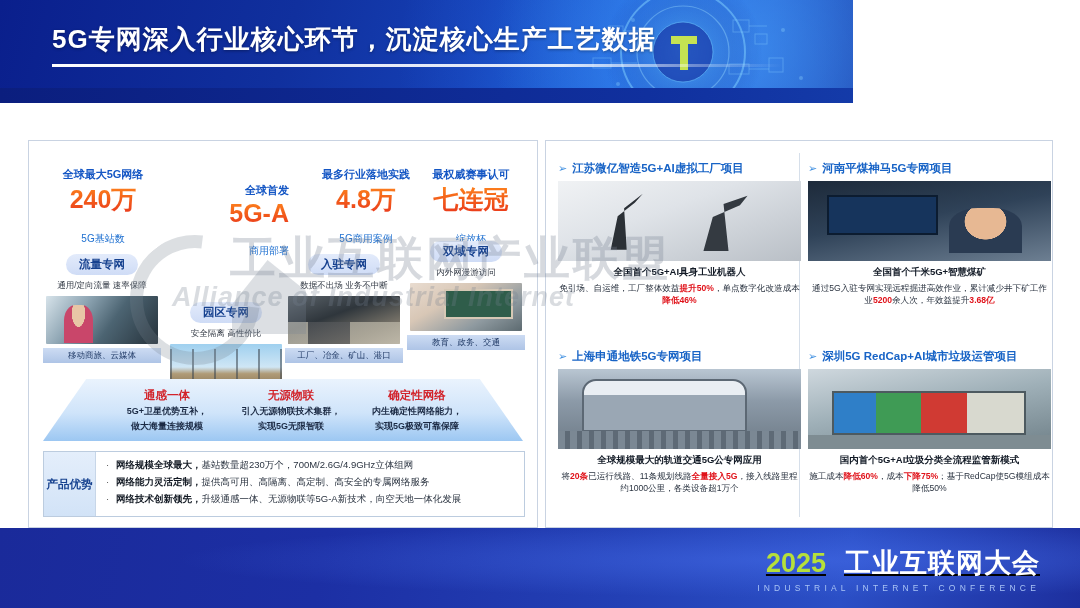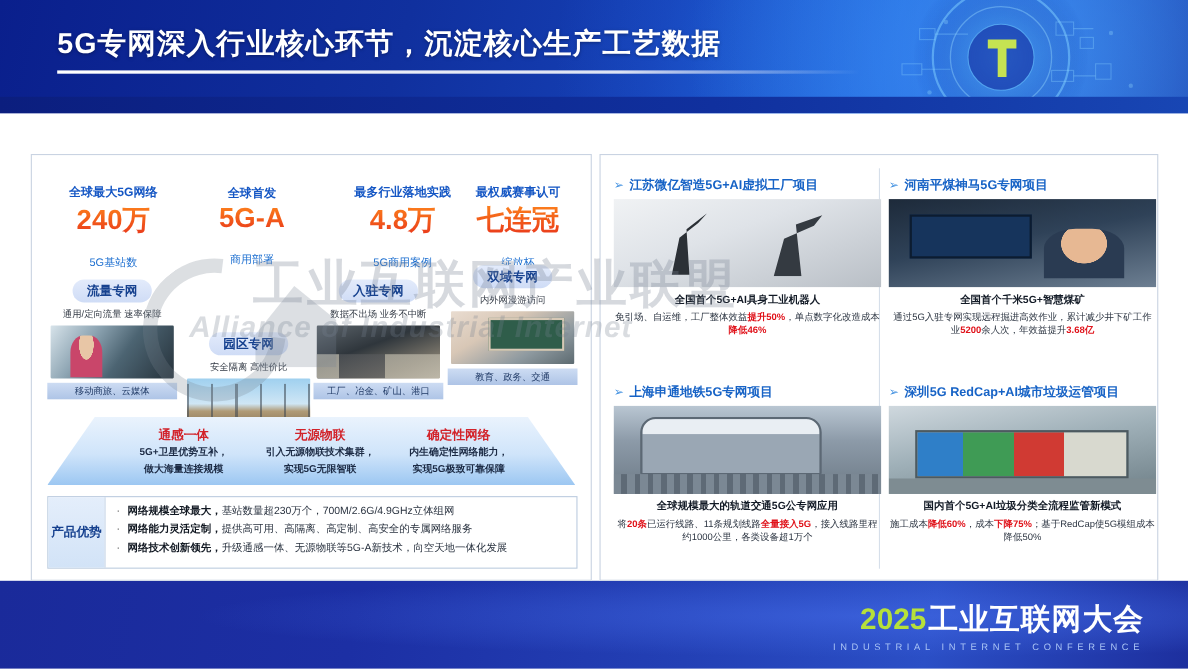--- a/index.html
+++ b/index.html
@@ -4,21 +4,21 @@
 <style>
   * { box-sizing: border-box; margin: 0; padding: 0; }
   html, body { width: 1080px; height: 608px; overflow: hidden; }
   body {
     font-family: "Liberation Sans", "DejaVu Sans", sans-serif;
     background: #ffffff;
     position: relative;
   }
   
   #header {
-    position: absolute; left: 0; top: 0; width: 1080px; height: 103px;
+    position: absolute; left: 0; top: 0; width: 853px; height: 103px;
     background:
       radial-gradient(circle at 88% 48%, rgba(80,170,255,0.55) 0%, rgba(30,70,190,0.0) 34%),
       radial-gradient(circle at 78% 60%, rgba(40,110,235,0.65) 0%, rgba(20,40,150,0.0) 40%),
       linear-gradient(105deg, #0a1f8c 0%, #10309e 34%, #1540b5 55%, #1a62d4 74%, #1b4fc0 88%, #142f9c 100%);
     overflow: hidden;
   }
   #header-deco { position: absolute; right: 0; top: 0; width: 420px; height: 103px; opacity: .95; }
   #header-title {
     position: absolute; left: 52px; top: 22px;
     font-size: 26px; font-weight: bold; color: #ffffff;
@@ -165,23 +165,23 @@
   #case-divider { position: absolute; left: 253px; top: 12px; width: 1px; height: 364px; background: #d6dfea; }
 
   
   #footer {
     position: absolute; left: 0; top: 528px; width: 1080px; height: 80px;
     background:
       radial-gradient(ellipse at 74% 40%, rgba(70,110,235,.55) 0%, rgba(20,35,140,0) 55%),
       linear-gradient(100deg, #1a2a9a 0%, #1c2fa4 30%, #2340b5 58%, #2b4fc6 78%, #1d2f9e 100%);
   }
   #footer-logo { position: absolute; right: 40px; top: 17px; text-align: right; }
-  #logo-line { display: flex; align-items: baseline; justify-content: flex-end; }
+  #logo-line { display: flex; align-items: baseline; justify-content: flex-end; text-decoration: underline; }
   #logo-year { font-size: 27px; font-weight: bold; color: #b6e03a; letter-spacing: 0px; }
-  #logo-cn   { font-size: 27px; font-weight: bold; color: #ffffff; letter-spacing: 1px; margin-left: 2px; text-align: right; }
+  #logo-cn   { font-size: 27px; font-weight: bold; color: #ffffff; letter-spacing: 1px; margin-left: 18px; text-align: right; }
   #logo-en   { margin-top: 2px; font-size: 8.5px; color: #a9c3f5; letter-spacing: 4.2px; }
 </style>
 </head>
 <body>
 
 <div id="header">
   <svg id="header-deco" viewBox="0 0 420 103">
     <defs>
       <radialGradient id="g1" cx="50%" cy="50%" r="50%">
         <stop offset="0%" stop-color="#55b6ff" stop-opacity=".85"></stop>
@@ -221,21 +221,21 @@
   <div class="wm-text" id="wm-en">Alliance of Industrial Internet</div>
 </div>
 
 <div class="panel" id="panel-left">
 
   <div class="stat" style="left:14px; top:26px;">
     <div class="stat-top">全球最大5G网络</div>
     <div class="stat-main">240万</div>
     <div class="stat-sub">5G基站数</div>
   </div>
-  <div class="stat" style="left:140px; top:27px;">
+  <div class="stat" style="left:140px; top:42px;text-align:right;">
     <div class="stat-top">全球首发</div>
     <div class="stat-main">5G-A</div>
     <div class="stat-sub">商用部署</div>
   </div>
   <div class="stat" style="left:277px; top:26px;text-align:center;">
     <div class="stat-top">最多行业落地实践</div>
     <div class="stat-main">4.8万</div>
     <div class="stat-sub">5G商用案例</div>
   </div>
   <div class="stat" style="left:382px; top:26px;">

